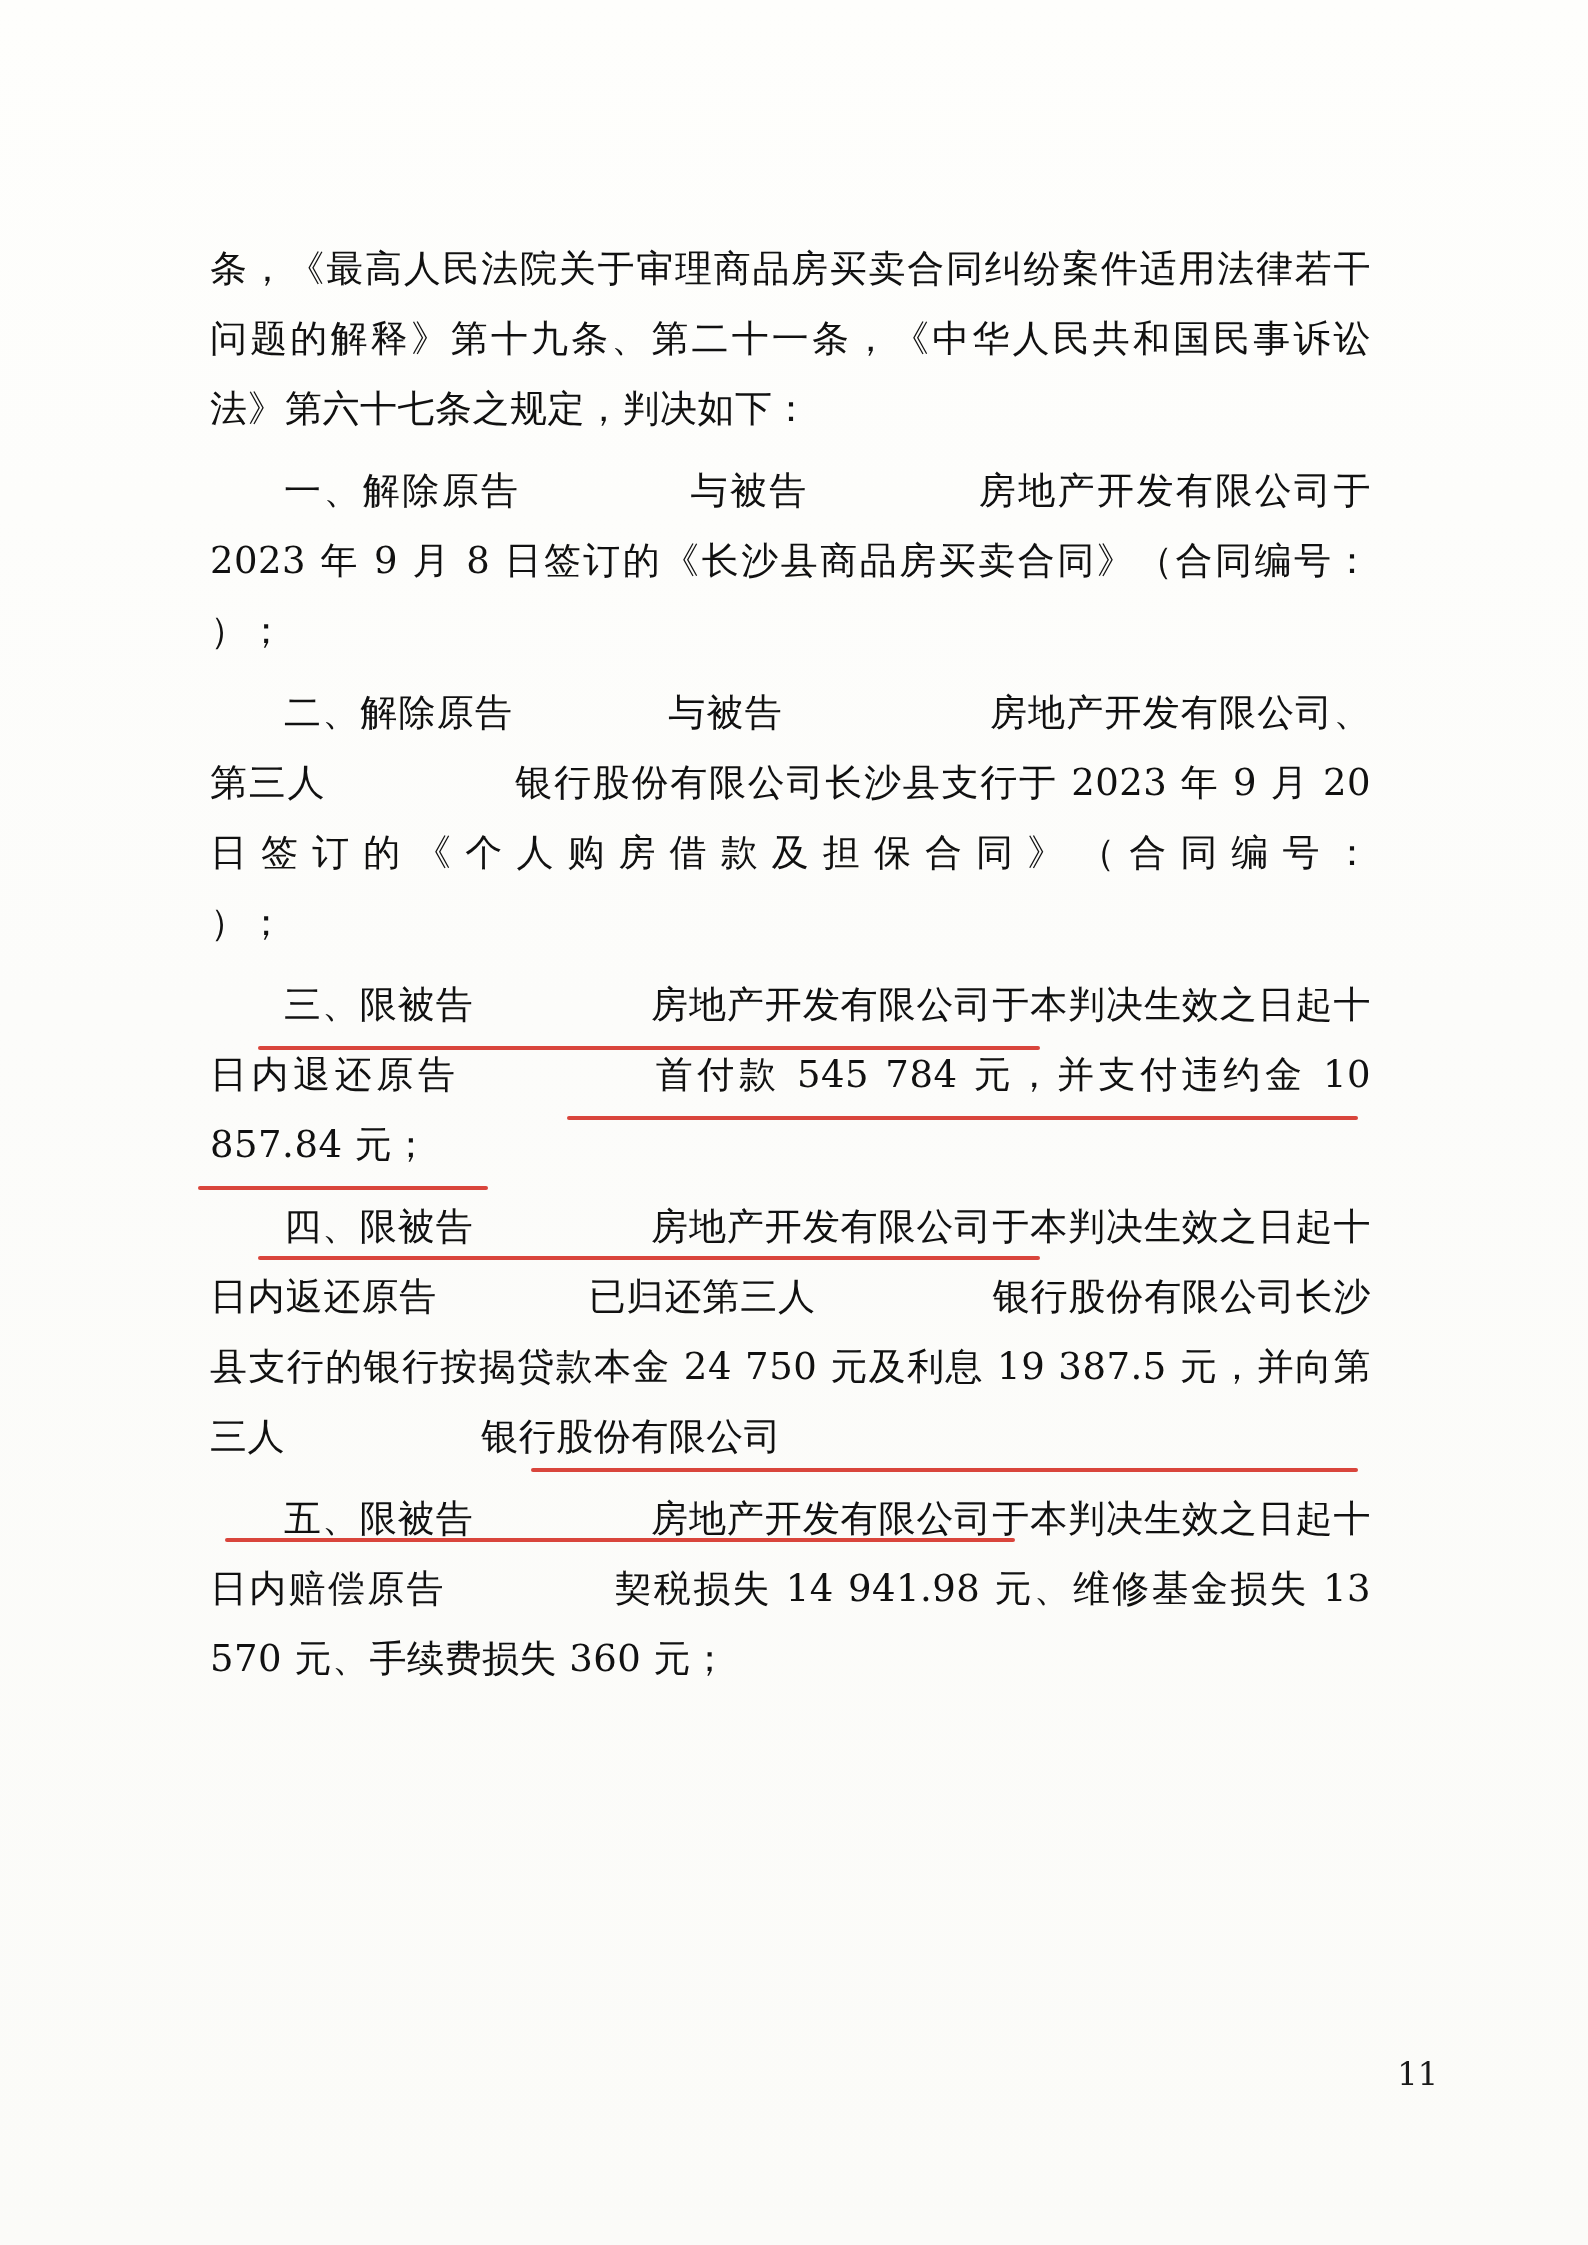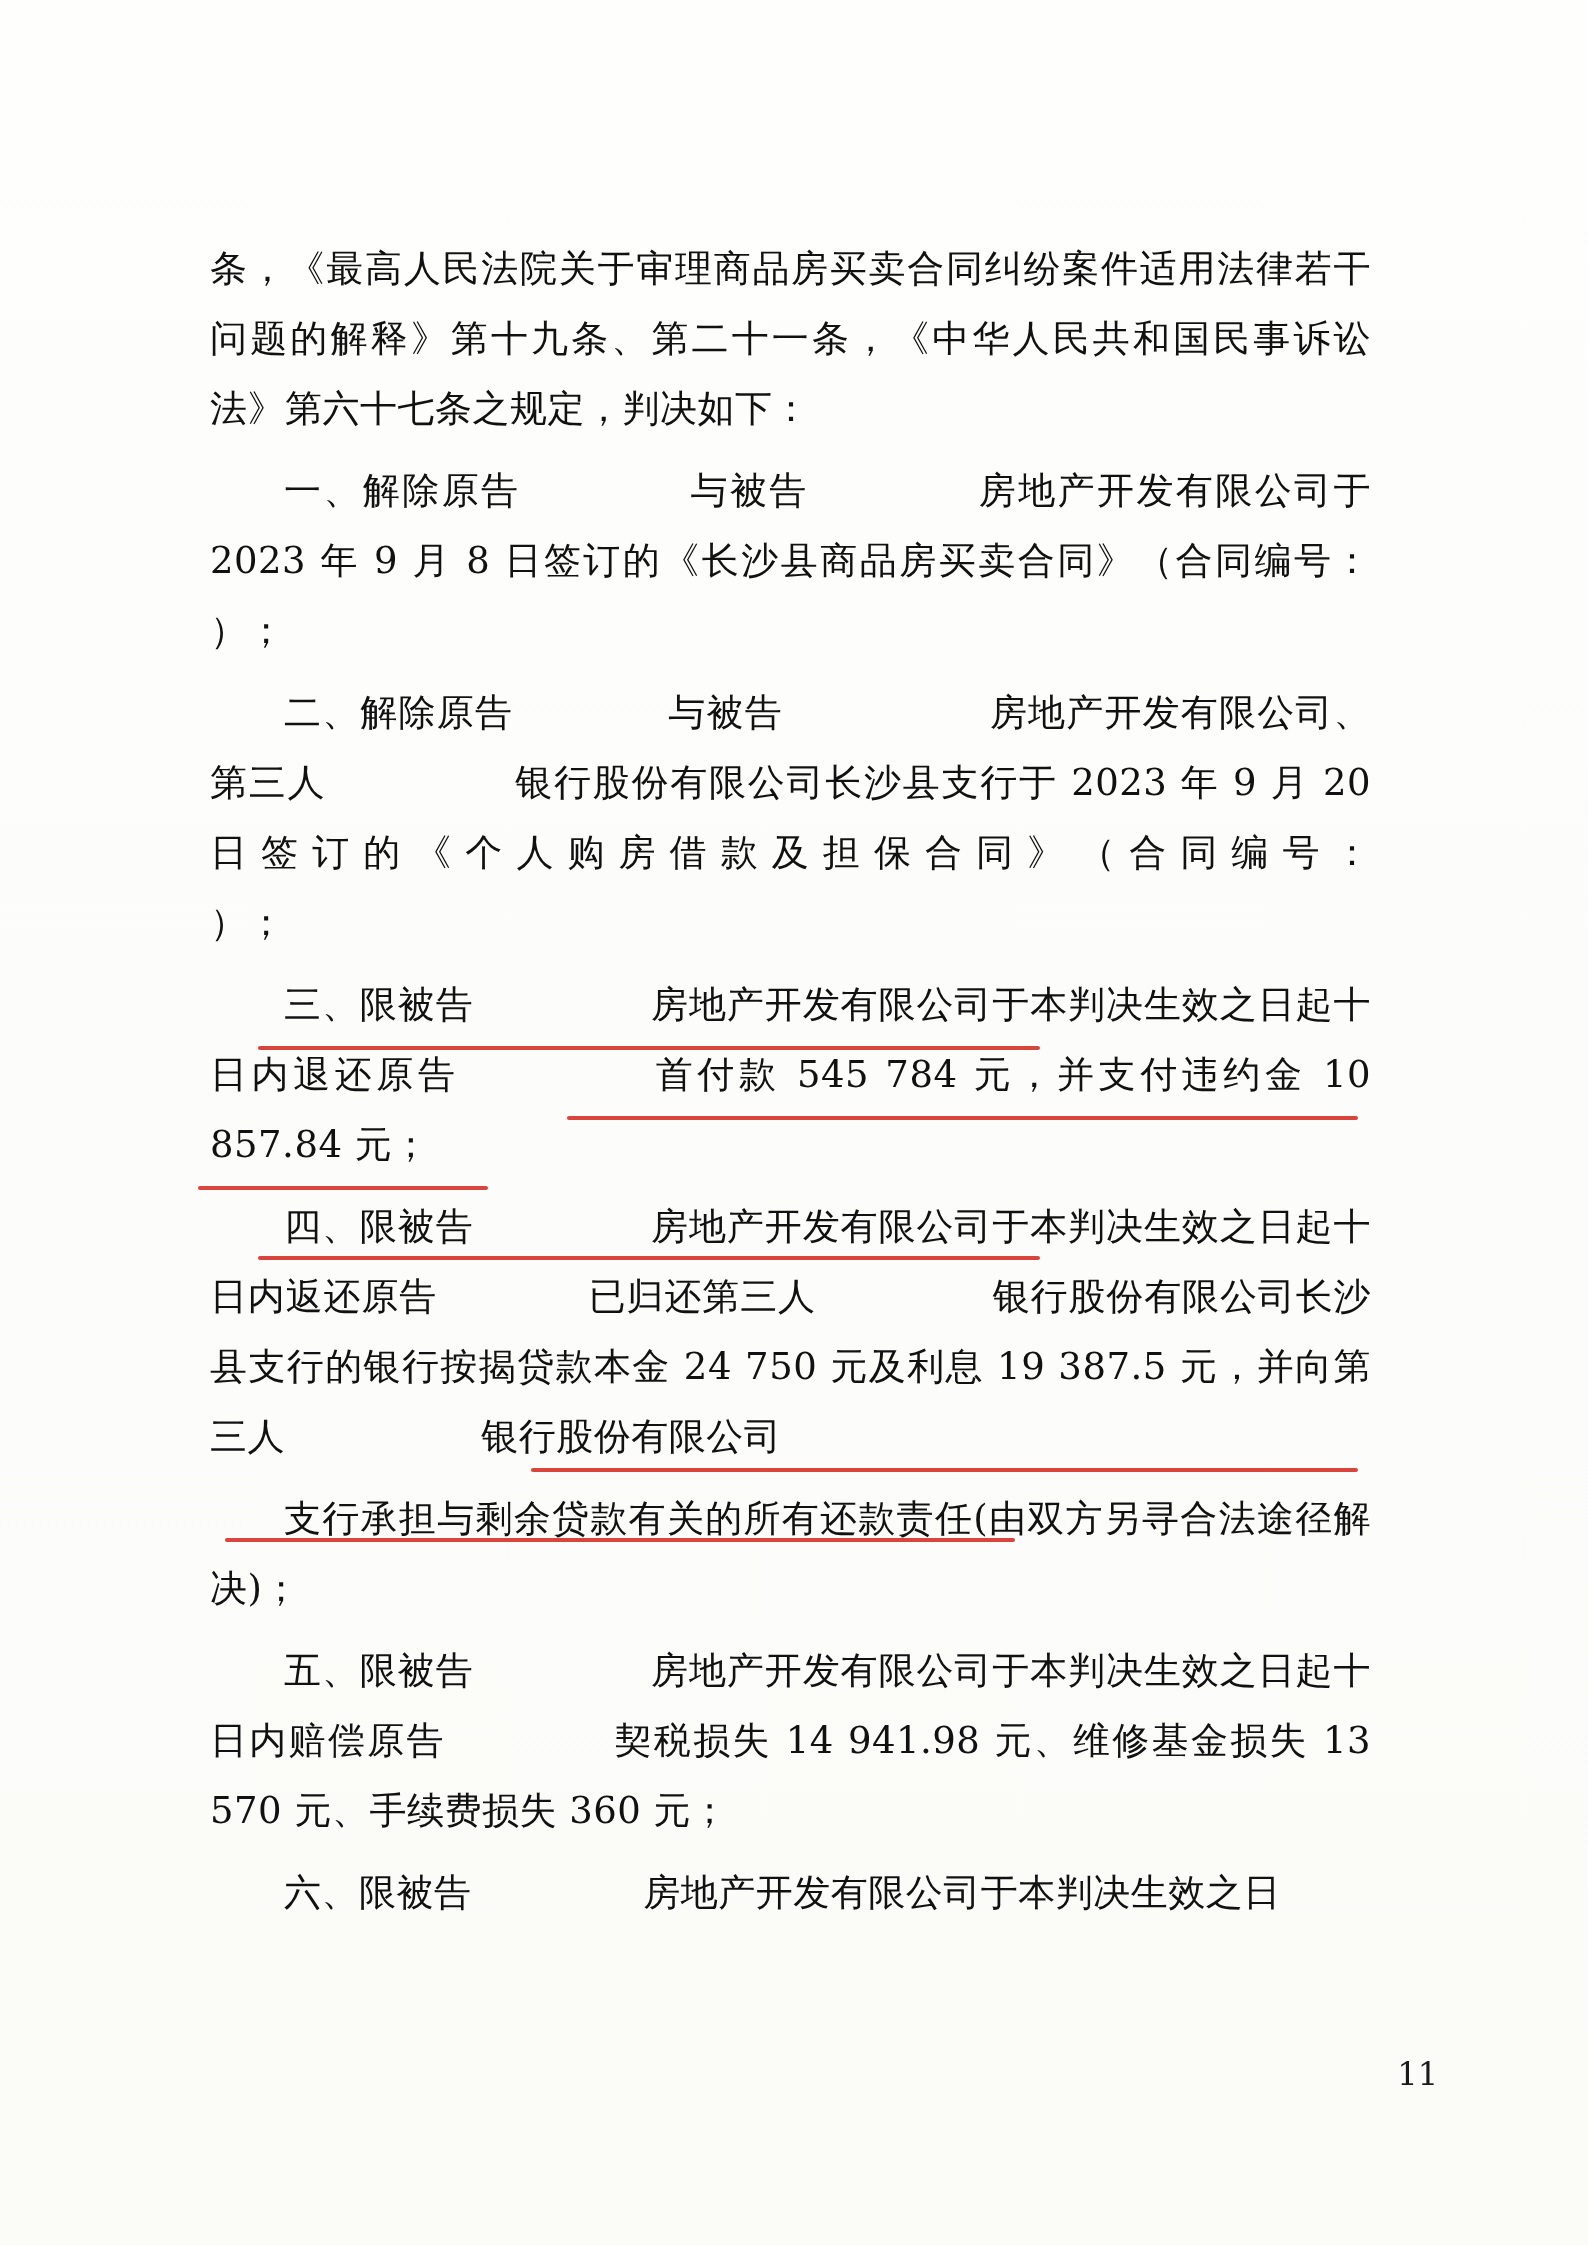--- a/index.html
+++ b/index.html
@@ -62,23 +62,21 @@
 
 <div class="page">
   <div class="paper-tint"></div>
 
   <div class="body-text">
     <p class="para">条，《最高人民法院关于审理商品房买卖合同纠纷案件适用法律若干问题的解释》第十九条、第二十一条，《中华人民共和国民事诉讼法》第六十七条之规定，判决如下：</p>
     <p class="para indent">一、解除原告            与被告            房地产开发有限公司于 2023 年 9 月 8 日签订的《长沙县商品房买卖合同》（合同编号：                    ）；</p>
     <p class="para indent">二、解除原告            与被告                房地产开发有限公司、第三人              银行股份有限公司长沙县支行于 2023 年 9 月 20 日签订的《个人购房借款及担保合同》（合同编号：                    ）；</p>
     <p class="para indent">三、限被告              房地产开发有限公司于本判决生效之日起十日内退还原告            首付款 545 784 元，并支付违约金 10 857.84 元；</p>
     <p class="para indent">四、限被告              房地产开发有限公司于本判决生效之日起十日内返还原告            已归还第三人              银行股份有限公司长沙县支行的银行按揭贷款本金 24 750 元及利息 19 387.5 元，并向第三人                银行股份有限公司</p>
-    <p class="para indent">支行承担与剩余贷款有关的所有还款责任(由双方另寻合法途径解决)；</p>
     <p class="para indent">五、限被告              房地产开发有限公司于本判决生效之日起十日内赔偿原告            契税损失 14 941.98 元、维修基金损失 13 570 元、手续费损失 360 元；</p>
-    <p class="para indent">六、限被告              房地产开发有限公司于本判决生效之日</p>
   </div>
 
   <div class="mark" style="left:258px; top:1046px; width:782px;"></div>
   <div class="mark" style="left:567px; top:1116px; width:791px;"></div>
   <div class="mark" style="left:198px; top:1186px; width:290px;"></div>
   <div class="mark" style="left:258px; top:1256px; width:782px;"></div>
   <div class="mark" style="left:531px; top:1468px; width:827px;"></div>
   <div class="mark" style="left:225px; top:1538px; width:790px;"></div>
 
   <div class="page-number">11</div>

